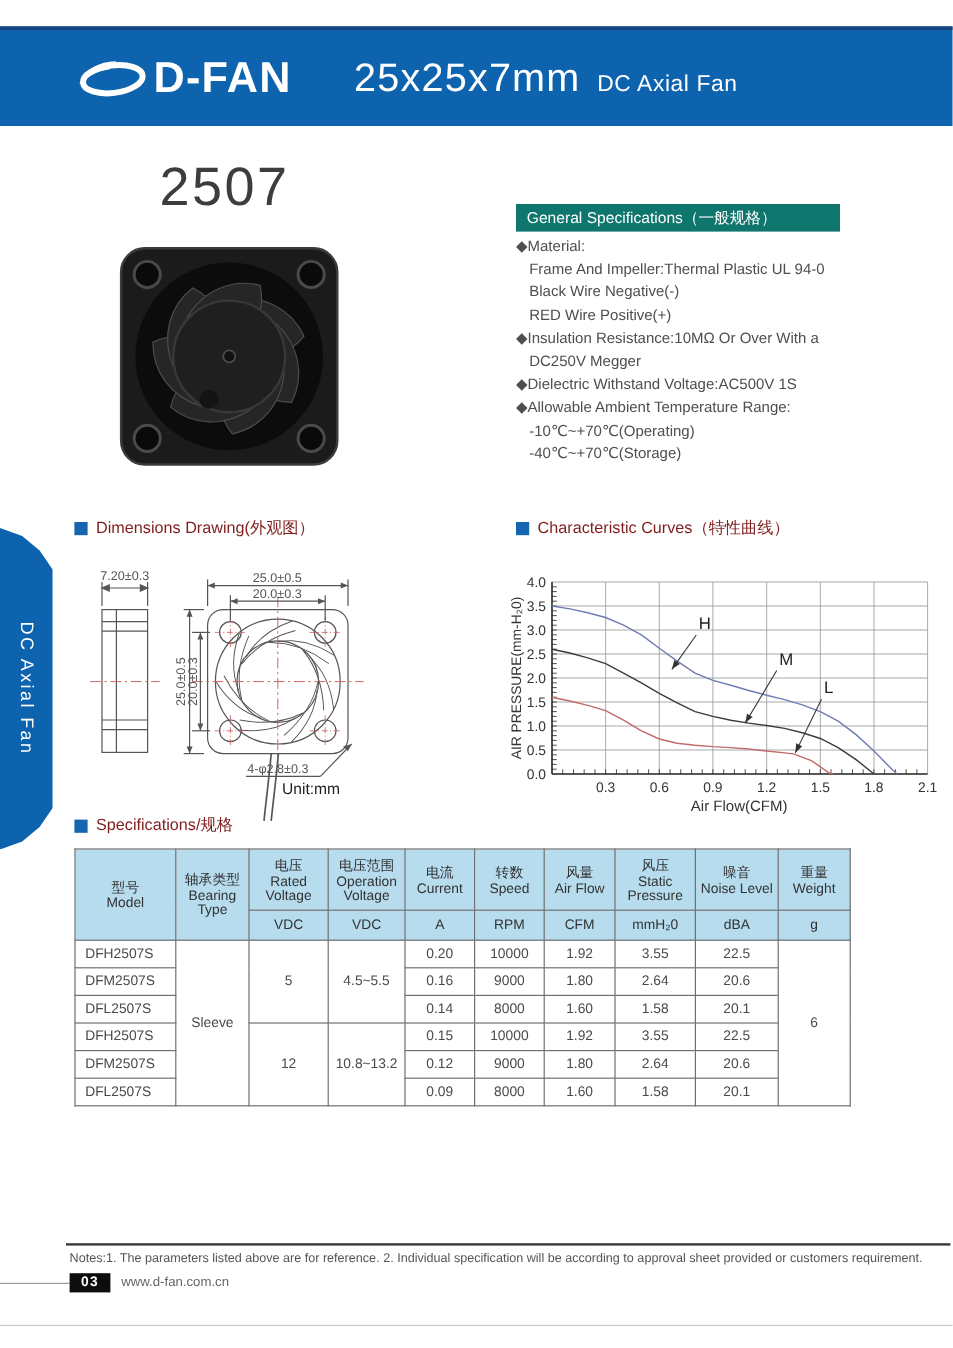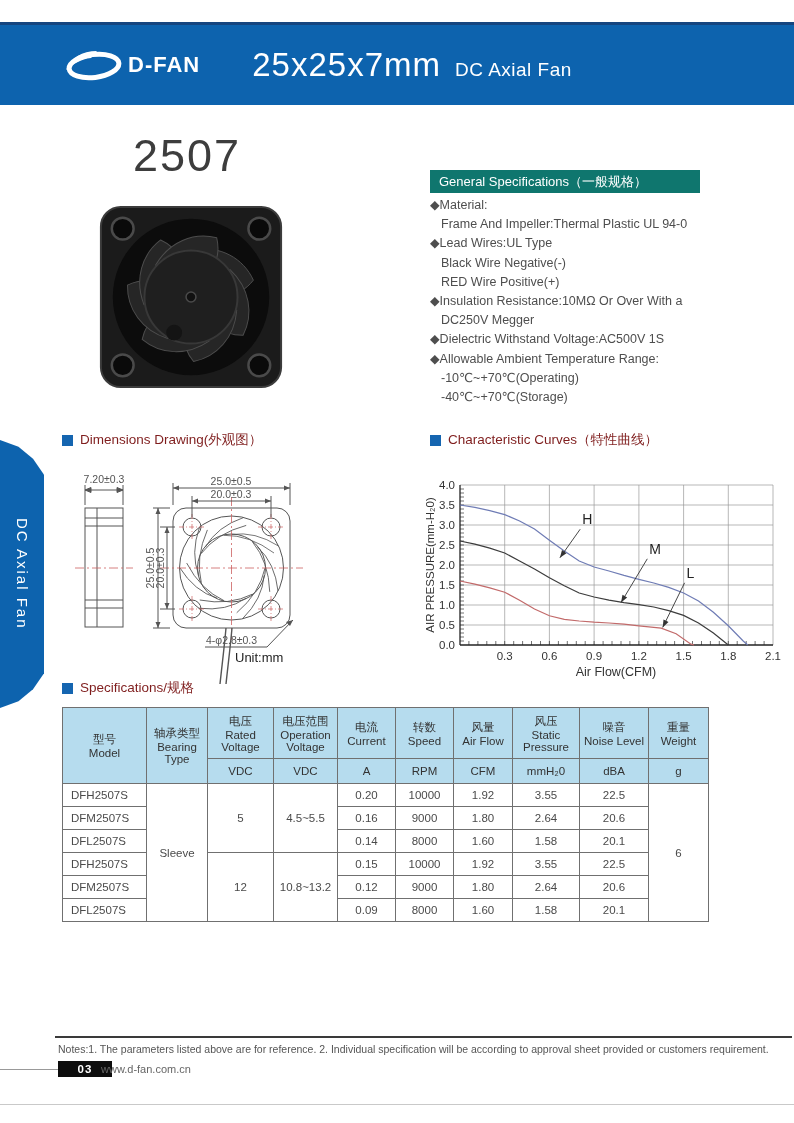--- a/index.html
+++ b/index.html
@@ -2,21 +2,21 @@
 <html><head>
 <meta charset="utf-8">
 <style>
   html,body{margin:0;padding:0;background:#fff;}
   .page{position:relative;width:794px;height:1123px;background:#fff;overflow:hidden;
         font-family:"Liberation Sans","DejaVu Sans",sans-serif;color:#333;}
   
   .topbar{position:absolute;left:0;top:22px;width:794px;height:83px;background:#0d63ae;
           border-top:3px solid #15457f;box-sizing:border-box;display:flex;align-items:center;}
   .brand{display:flex;align-items:center;margin-left:64px;}
-  .brand-text{color:#fff;font-size:22px;font-weight:bold;letter-spacing:1px;margin-left:6px;}
+  .brand-text{color:#fff;font-size:36px;font-weight:bold;letter-spacing:1px;margin-left:6px;}
   .ptitle{display:flex;align-items:baseline;margin-left:52px;}
   .size-title{color:#fff;font-size:33px;letter-spacing:1px;}
   .type-title{color:#fff;font-size:19px;margin-left:14px;letter-spacing:0.5px;}
   
   .side-tab{position:absolute;left:0;top:440px;width:44px;height:268px;background:#0d63ae;
             clip-path:polygon(0 0,42% 2.5%,75% 7%,100% 13%,100% 87%,75% 93%,42% 97.5%,0 100%);
             display:flex;align-items:center;justify-content:center;}
   .side-tab span{writing-mode:vertical-rl;color:#fff;font-size:15px;letter-spacing:2px;}
   
   .model-num{position:absolute;left:133px;top:130px;font-size:45px;color:#3d3d3d;letter-spacing:2px;}
@@ -39,21 +39,21 @@
   .spec-table th,.spec-table td{border:1px solid #707070;text-align:center;padding:0 2px;}
   .spec-table thead th{background:#b6dcee;font-weight:normal;color:#333;font-size:11.5px;margin-top:36px;}
   .spec-table tr.h1 th{height:50px;}
   .spec-table tr.h2 th{height:24px;}
   .spec-table tbody tr{height:23px;}
   .spec-table td.model{text-align:left;padding-left:8px;}
   
   .notes-hr{position:absolute;left:55px;top:1036px;width:737px;height:2px;background:#3a3a3a;}
   .notes{position:absolute;left:58px;top:1043px;width:720px;font-size:10.5px;color:#555;}
   .pg-line{position:absolute;left:0;top:1069px;width:58px;height:1px;background:#999;}
-  .pg-badge{position:absolute;left:58px;top:1061px;width:54px;height:16px;background:#0d0d0d;color:#fff;
+  .pg-badge{position:absolute;left:58px;top:1061px;width:34px;height:16px;background:#0d0d0d;color:#fff;
             font-size:11.5px;font-weight:bold;text-align:center;line-height:16px;letter-spacing:1px;}
   .site{position:absolute;left:101px;top:1063px;font-size:11px;color:#666;text-align:center;}
   .bottom-rule{position:absolute;left:0;top:1104px;width:794px;height:1px;background:#c9c9c9;}
   text{font-family:"Liberation Sans","DejaVu Sans",sans-serif;}
 </style>
 </head>
 <body>
 
 <div class="page">
 
@@ -100,21 +100,20 @@
         <circle cx="169" cy="31" r="11"></circle>
       <circle cx="31" cy="169" r="11"></circle>
         <circle cx="169" cy="169" r="11"></circle>
     </g>
   </svg>
 
   <div class="gs-head">General Specifications（一般规格）</div>
   <div class="gs-list">
     <div class="gs-line">◆Material:</div>
     <div class="gs-line indent">Frame And Impeller:Thermal Plastic UL 94-0</div>
-    <div class="gs-line">◆Lead Wires:UL Type</div>
     <div class="gs-line indent">Black Wire Negative(-)</div>
     <div class="gs-line indent">RED Wire Positive(+)</div>
     <div class="gs-line">◆Insulation Resistance:10MΩ Or Over With a</div>
     <div class="gs-line indent">DC250V Megger</div>
     <div class="gs-line">◆Dielectric Withstand Voltage:AC500V 1S</div>
     <div class="gs-line">◆Allowable Ambient Temperature Range:</div>
     <div class="gs-line indent">-10℃~+70℃(Operating)</div>
     <div class="gs-line indent">-40℃~+70℃(Storage)</div>
   </div>
 

